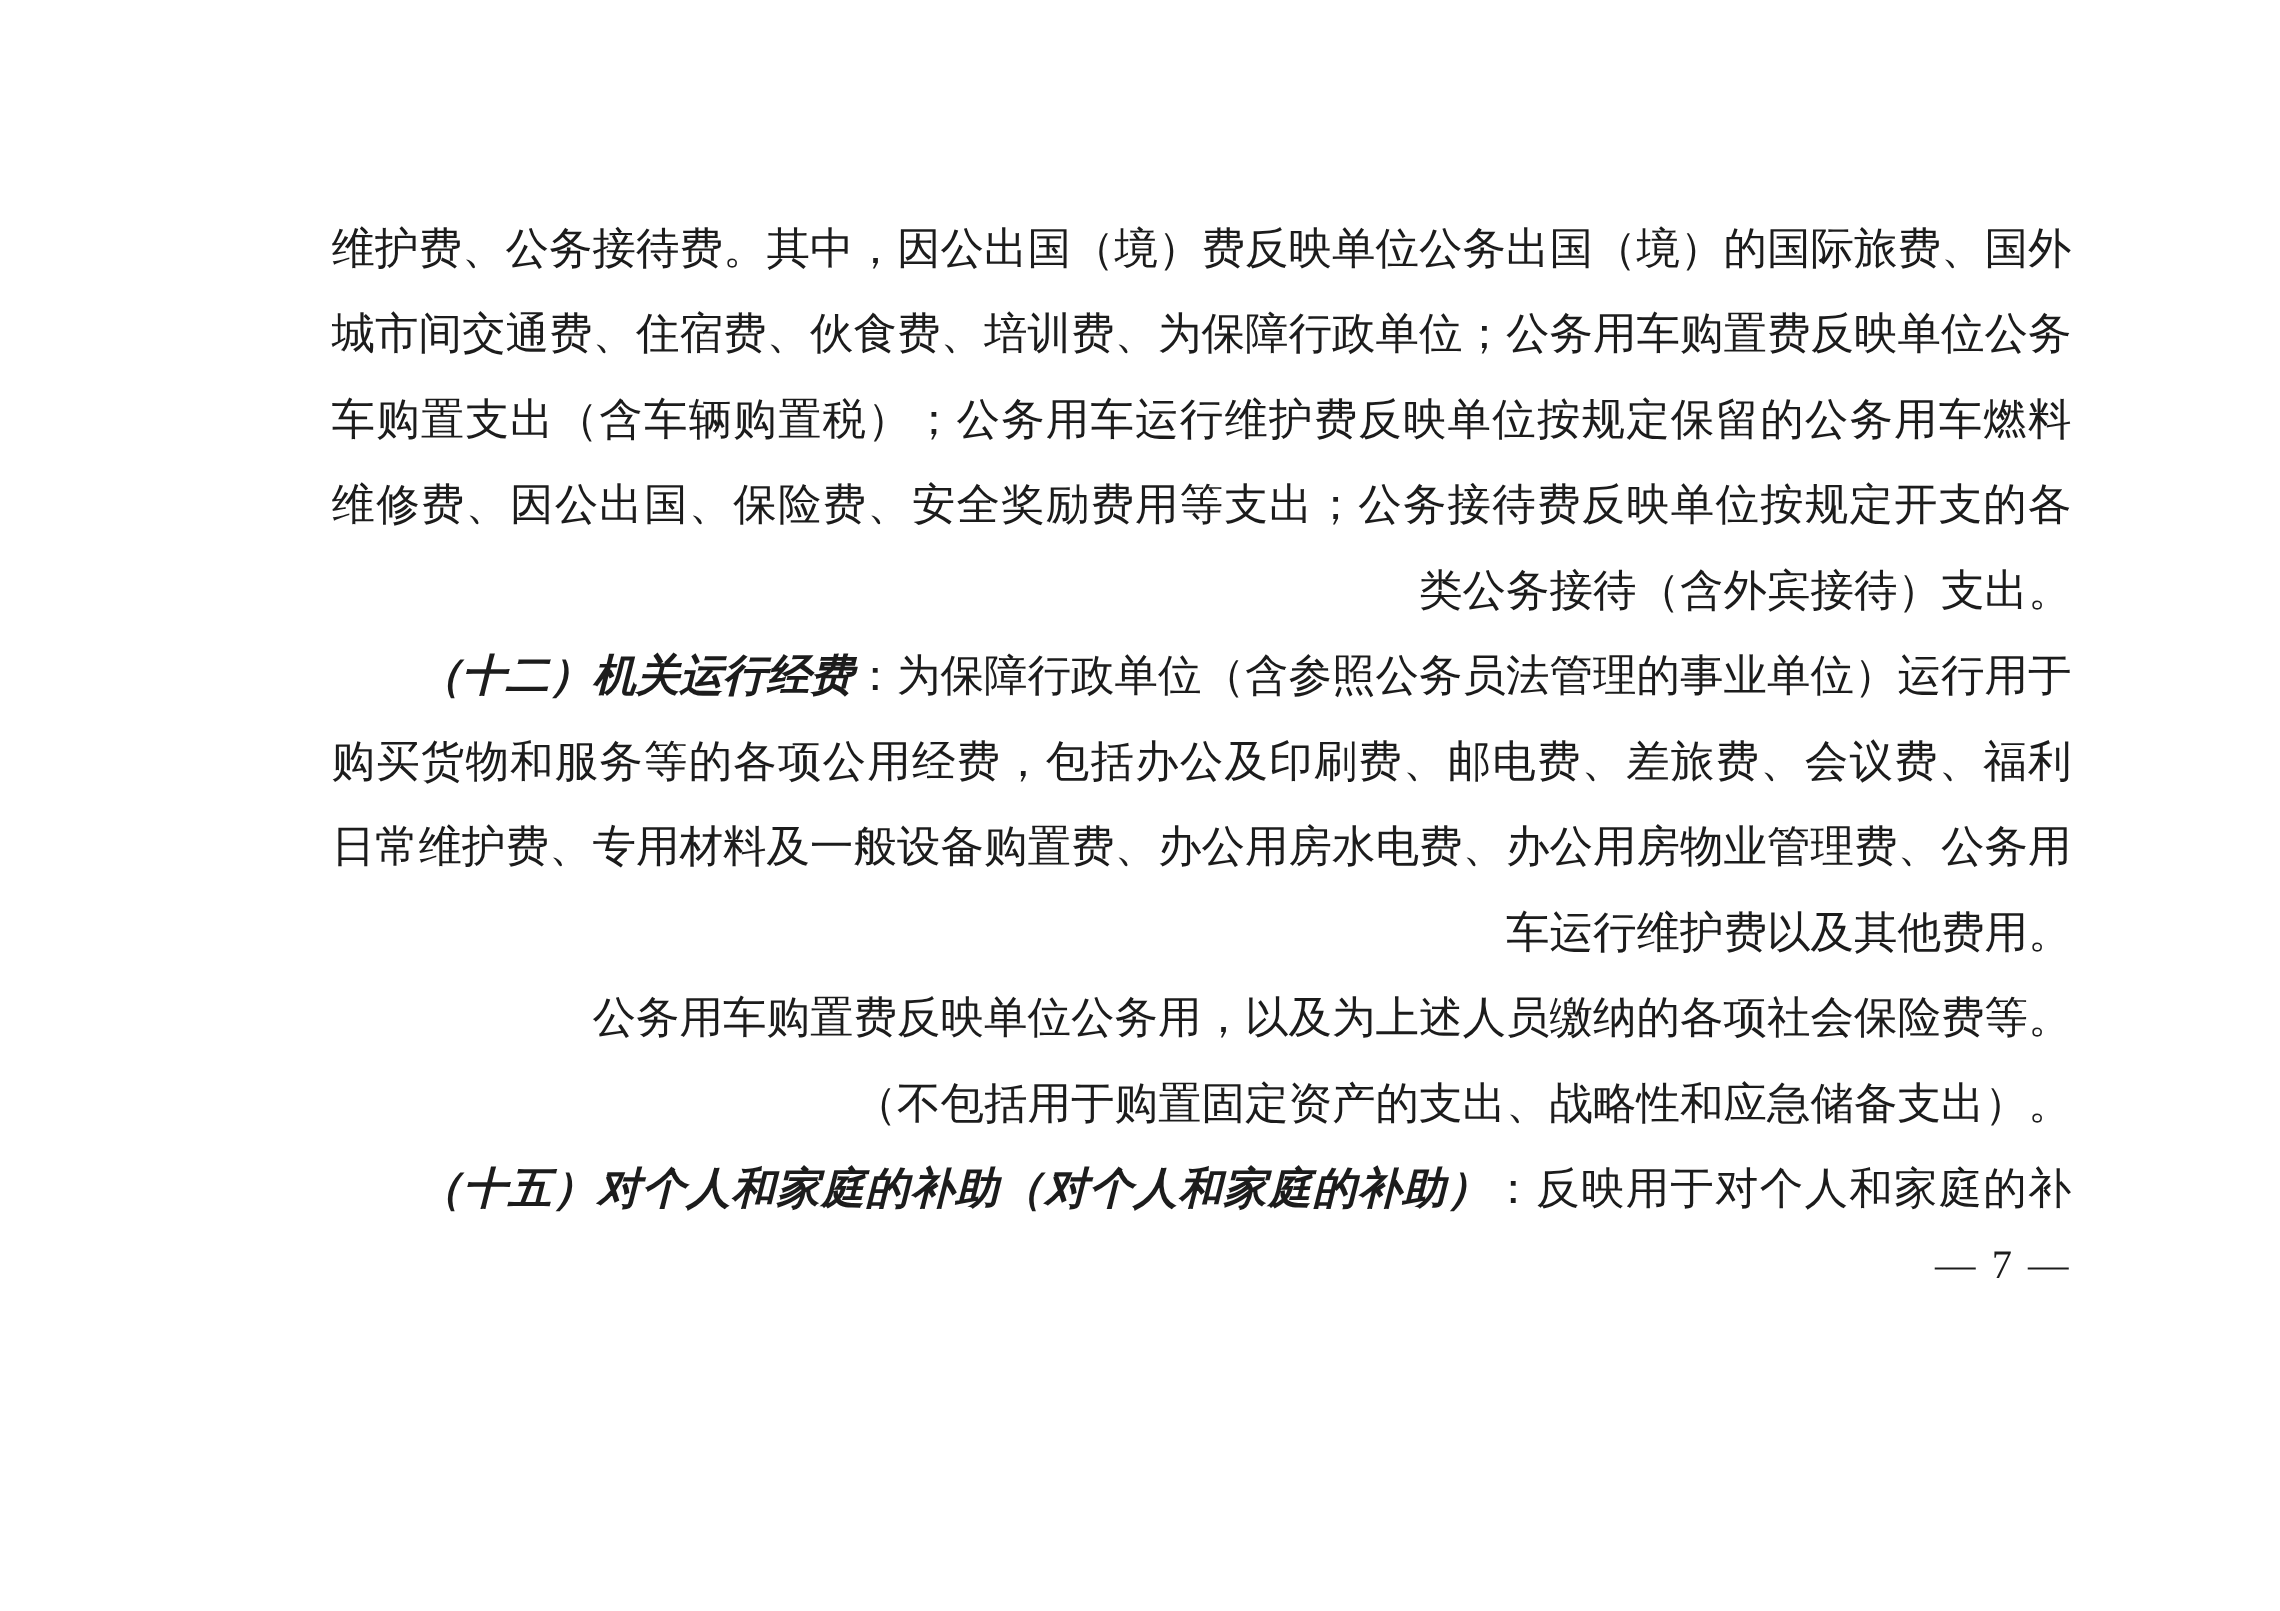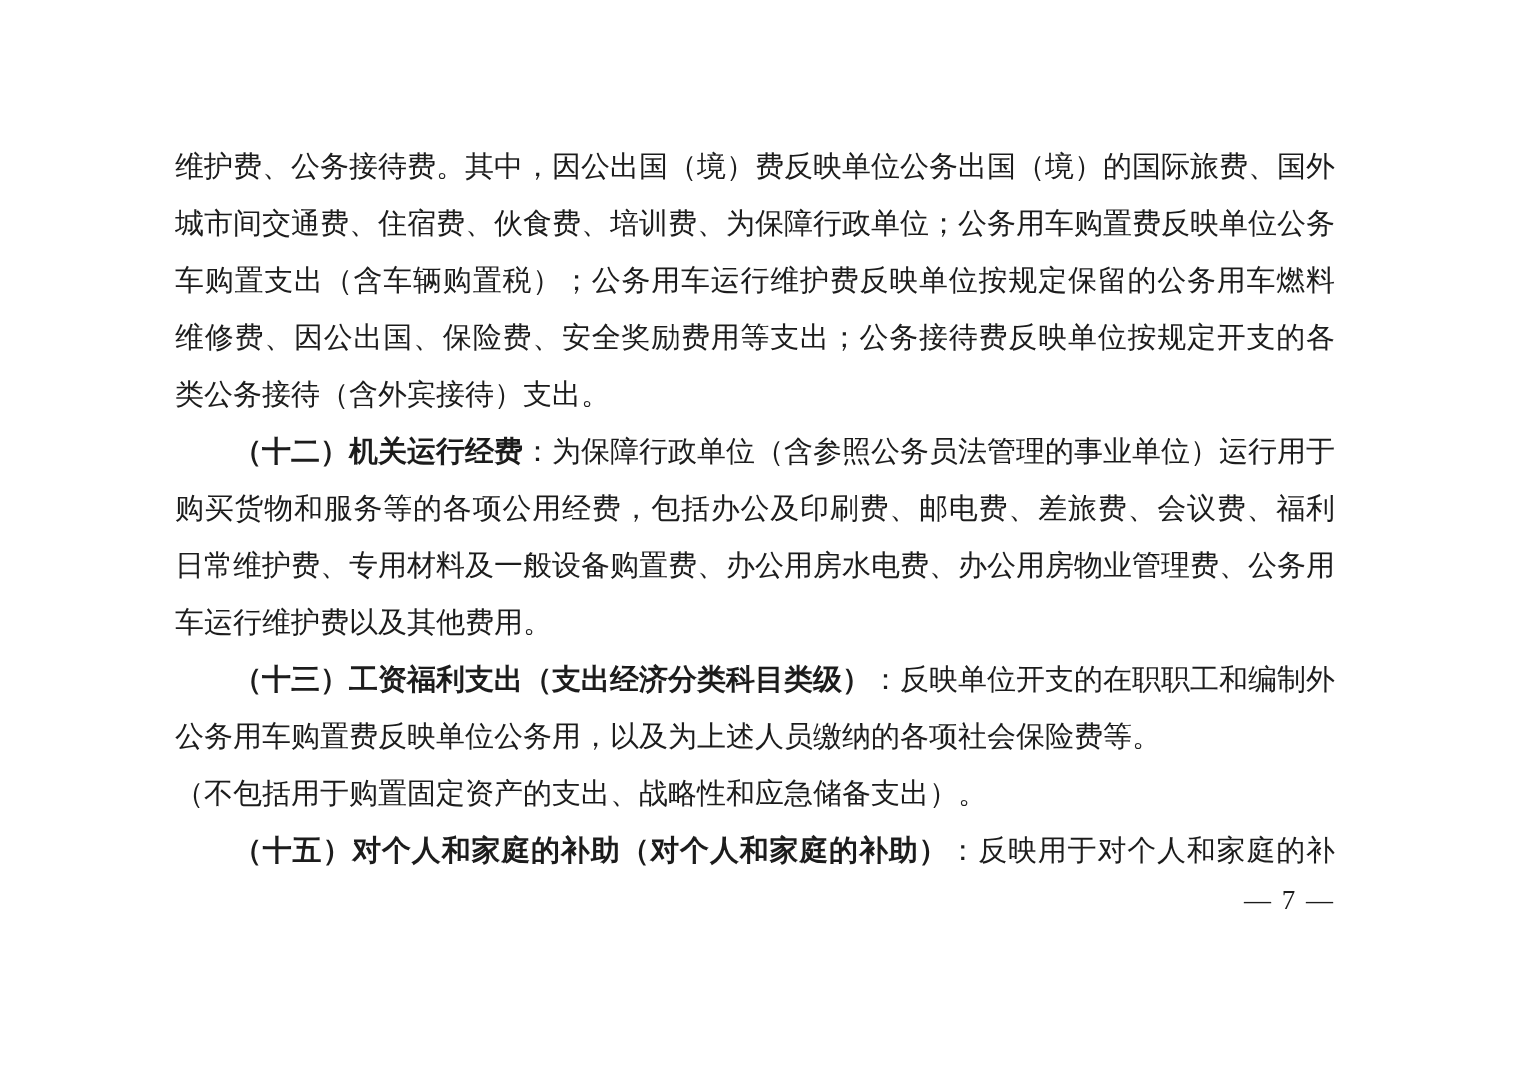--- a/index.html
+++ b/index.html
@@ -12,43 +12,46 @@
     font-family: "Liberation Serif", "DejaVu Serif", serif;
   }
   .page {
     position: relative;
     width: 1396px;
     height: 1074px;
     background: #ffffff;
     box-sizing: border-box;
     padding: 138px 185px 0 175px;
     color: #1c1c1c;
+    margin-left: 46px;
   }
   .doc-body {
     width: 1160px;
   }
   .line {
     font-size: 29px;
     line-height: 57px;
     height: 57px;
     white-space: nowrap;
     color: #1c1c1c;
+    text-align: right;
   }
   .line.just {
     white-space: normal;
     text-align: justify;
     text-align-last: justify;
     text-justify: inter-character;
     overflow: hidden;
   }
   .line.indent {
     text-indent: 2em;
   }
   .line .bold {
     font-weight: 700;
+    font-style: italic;
   }
   .page-number {
     width: 1160px;
     text-align: right;
     font-size: 27px;
     line-height: 34px;
     margin-top: 4px;
     color: #1c1c1c;
     letter-spacing: 2px;
   }
@@ -60,19 +63,18 @@
   <div class="doc-body" id="doc-body">
       <div class="line just"><span class="">维护费、公务接待费。其中，因公出国（境）费反映单位公务出国（境）的国际旅费、国外</span></div>
       <div class="line just"><span class="">城市间交通费、住宿费、伙食费、培训费、为保障行政单位；公务用车购置费反映单位公务用</span></div>
       <div class="line just"><span class="">车购置支出（含车辆购置税）；公务用车运行维护费反映单位按规定保留的公务用车燃料费、</span></div>
       <div class="line just"><span class="">维修费、因公出国、保险费、安全奖励费用等支出；公务接待费反映单位按规定开支的各</span></div>
       <div class="line"><span class="">类公务接待（含外宾接待）支出。</span></div>
       <div class="line just indent"><span class="bold">（十二）</span><span class="bold">机关运行经费</span><span class="">：为保障行政单位（含参照公务员法管理的事业单位）运行用于</span></div>
       <div class="line just"><span class="">购买货物和服务等的各项公用经费，包括办公及印刷费、邮电费、差旅费、会议费、福利费、</span></div>
       <div class="line just"><span class="">日常维护费、专用材料及一般设备购置费、办公用房水电费、办公用房物业管理费、公务用</span></div>
       <div class="line"><span class="">车运行维护费以及其他费用。</span></div>
-      <div class="line just indent"><span class="bold">（十三）</span><span class="bold">工资福利支出（支出经济分类科目类级）</span><span class="">：反映单位开支的在职职工和编制外</span></div>
       <div class="line"><span class="">公务用车购置费反映单位公务用，以及为上述人员缴纳的各项社会保险费等。</span></div>
       <div class="line"><span class="">（不包括用于购置固定资产的支出、战略性和应急储备支出）。</span></div>
       <div class="line just indent"><span class="bold">（十五）</span><span class="bold">对个人和家庭的补助（对个人和家庭的补助）</span><span class="">：反映用于对个人和家庭的补</span></div>
     </div>
   <div class="page-number">— 7 —</div>
 </div>
 
 </body></html>

